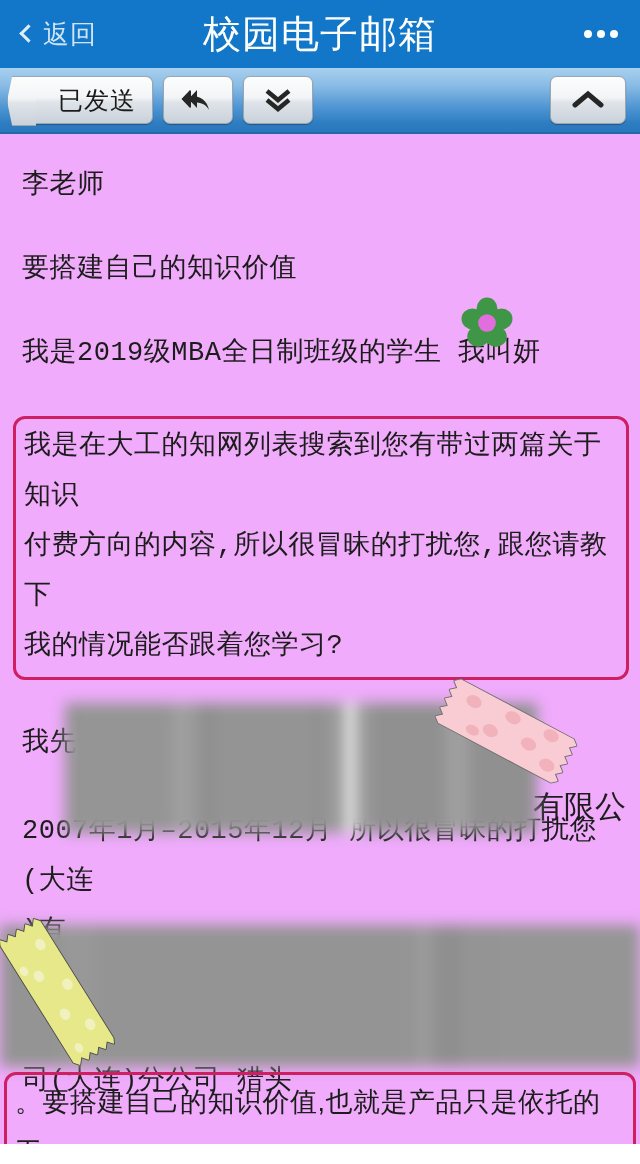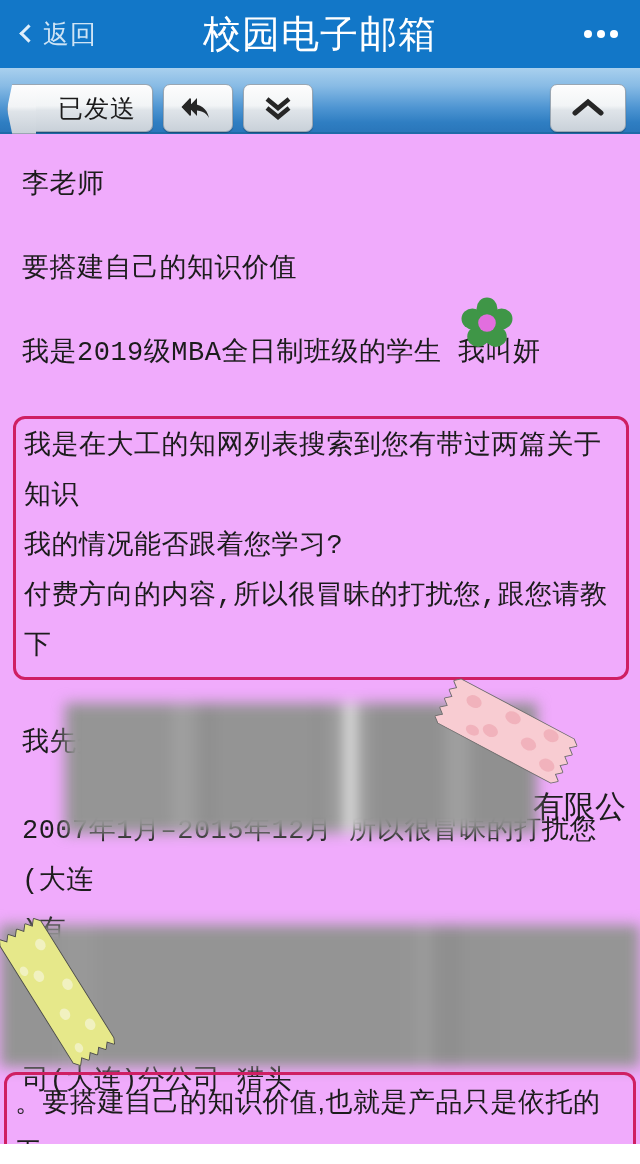--- a/index.html
+++ b/index.html
@@ -72,21 +72,21 @@
     background: #ffffff; display: block;
   }
 
   
   .toolbar {
     position: relative;
     height: 66px;
     background: linear-gradient(to bottom,
         #a9d0ee 0%, #88bbe5 28%, #4e95d2 62%, #2f7ec2 85%, #2a76ba 100%);
     display: flex;
-    align-items: flex-end;
+    align-items: center;
     padding: 0 14px;
     border-bottom: 2px solid #1f6aa8;
   }
   .tb-left { display: flex; align-items: center; gap: 10px; }
   .tb-right { margin-left: auto; }
 
   .btn {
     height: 48px;
     background: linear-gradient(to bottom, #fdfdfd 0%, #f2f4f6 45%, #dfe4e9 55%, #c9d1d9 100%);
     border: 1px solid #9aa6b2;
@@ -248,22 +248,22 @@
 
     <p class="line">要搭建自己的知识价值</p>
     <div class="gap-1"></div>
 
     <p class="line">我是2019级MBA全日制班级的学生  我叫妍</p>
     <div class="gap-2"></div>
 
 
     <div class="pinkbox">
       <p class="line">我是在大工的知网列表搜索到您有带过两篇关于知识</p>
+      <p class="line">付费方向的内容,所以很冒昧的打扰您,跟您请教下</p>
       <p class="line">我的情况能否跟着您学习?</p>
-      <p class="line">付费方向的内容,所以很冒昧的打扰您,跟您请教下</p>
     </div>
 
     <div class="gap-2"></div>
     <p class="line">我先介绍下个人情况:</p>
     <div class="gap-2"></div>
 
     <p class="line">2007年1月–2015年12月  所以很冒昧的打扰您(大连</p>
     <p class="line">)有</p>
     <p class="line">201</p>
     <p class="line">201</p>

